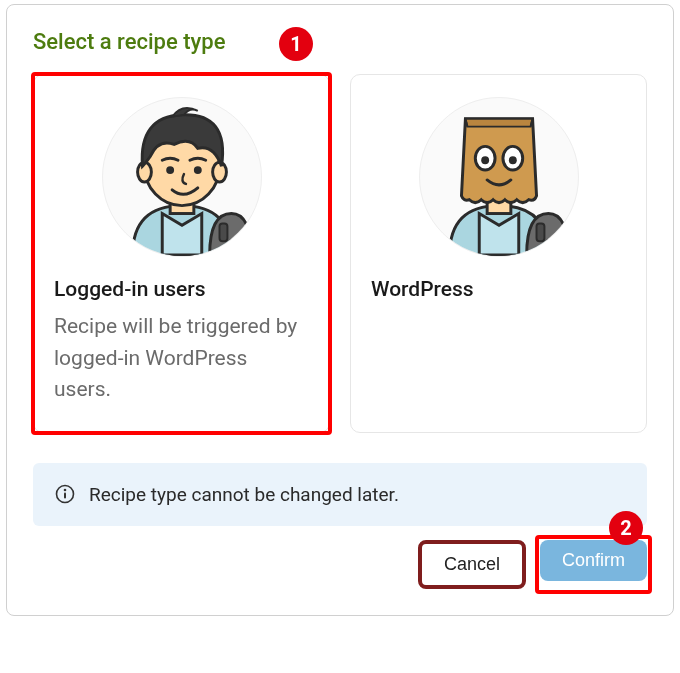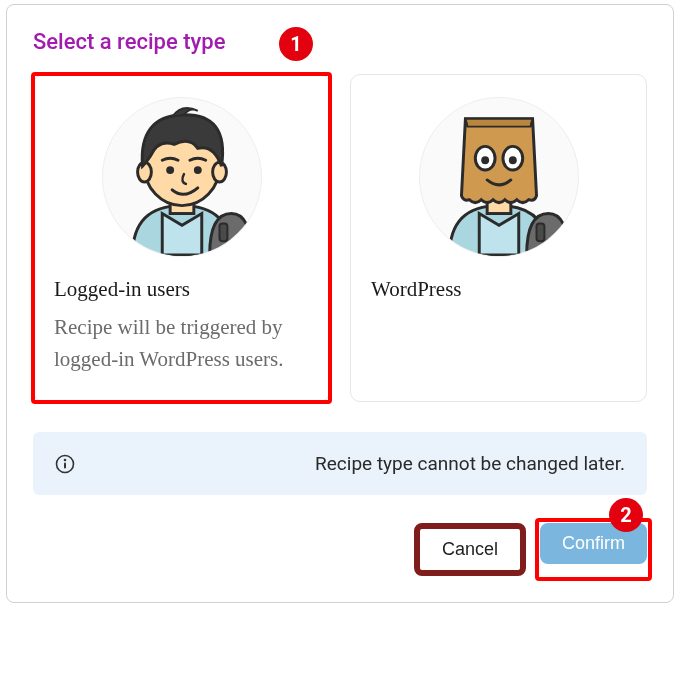--- a/index.html
+++ b/index.html
@@ -15,28 +15,27 @@
       border-radius: 8px;
       padding: 24px 26px 26px 26px;
       width: 668px;
       margin: 4px auto;
       background: #fff;
       position: relative;
     }
     .title {
       font-size: 22px;
       font-weight: 500;
-      color: #a21caf;
+      color: #4d7c0f;
       margin-bottom: 20px;
     }
     .cards {
       display: flex;
       gap: 20px;
       margin-bottom: 30px;
-      font-family: Liberation Serif, serif;
     }
     .card {
       flex: 1;
       border: 1px solid #e6e6e6;
       border-radius: 10px;
       padding: 22px 20px 26px 20px;
       cursor: pointer;
       position: relative;
     }
     .card-selected-hl {
@@ -70,22 +69,21 @@
       line-height: 1.5;
       color: #6b6b6b;
     }
     .notice {
       background: #eaf3fb;
       border-radius: 6px;
       padding: 20px 22px;
       display: flex;
       align-items: center;
       gap: 14px;
-      margin-bottom: 28px;
-      justify-content: space-between;
+      margin-bottom: 14px;
     }
     .notice-text {
       font-size: 19px;
       color: #2a2a2a;
     }
     .info-icon {
       width: 20px;
       height: 20px;
       flex-shrink: 0;
     }
@@ -99,21 +97,21 @@
       font-size: 18px;
       font-weight: 500;
       padding: 10px 22px;
       border-radius: 8px;
       cursor: pointer;
       border: none;
     }
     .btn-cancel {
       background: #fff;
       color: #222;
-      border: 6px solid #7f1d1d;
+      border: 4px solid #7f1d1d;
     }
     .btn-confirm {
       background: #7ab6de;
       color: #fff;
       position: relative;
     }
     .confirm-hl {
       position: absolute;
       inset: -5px;
       border: 4px solid #ff0000;

